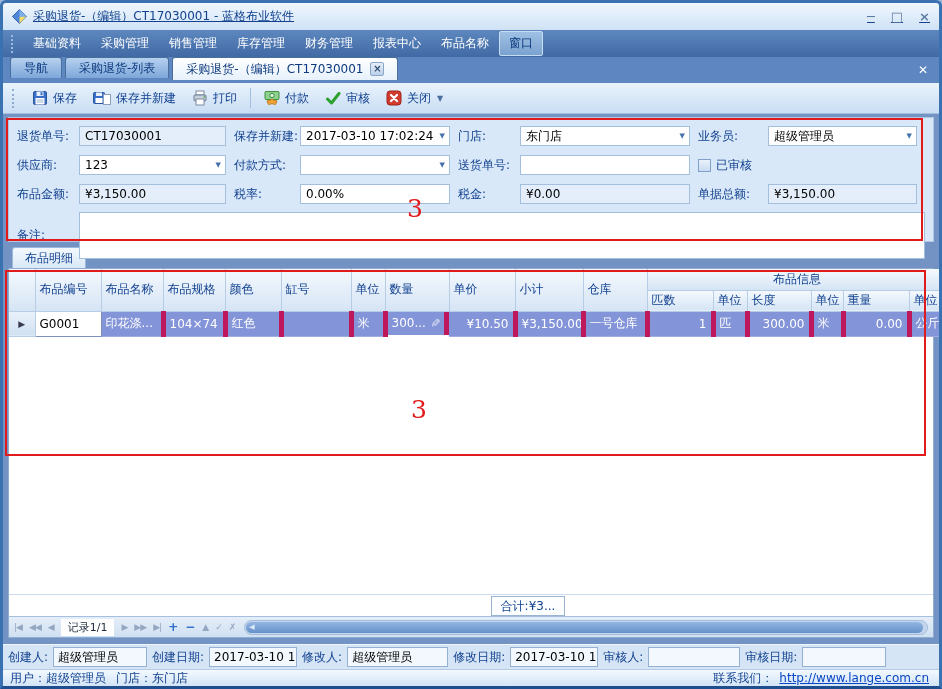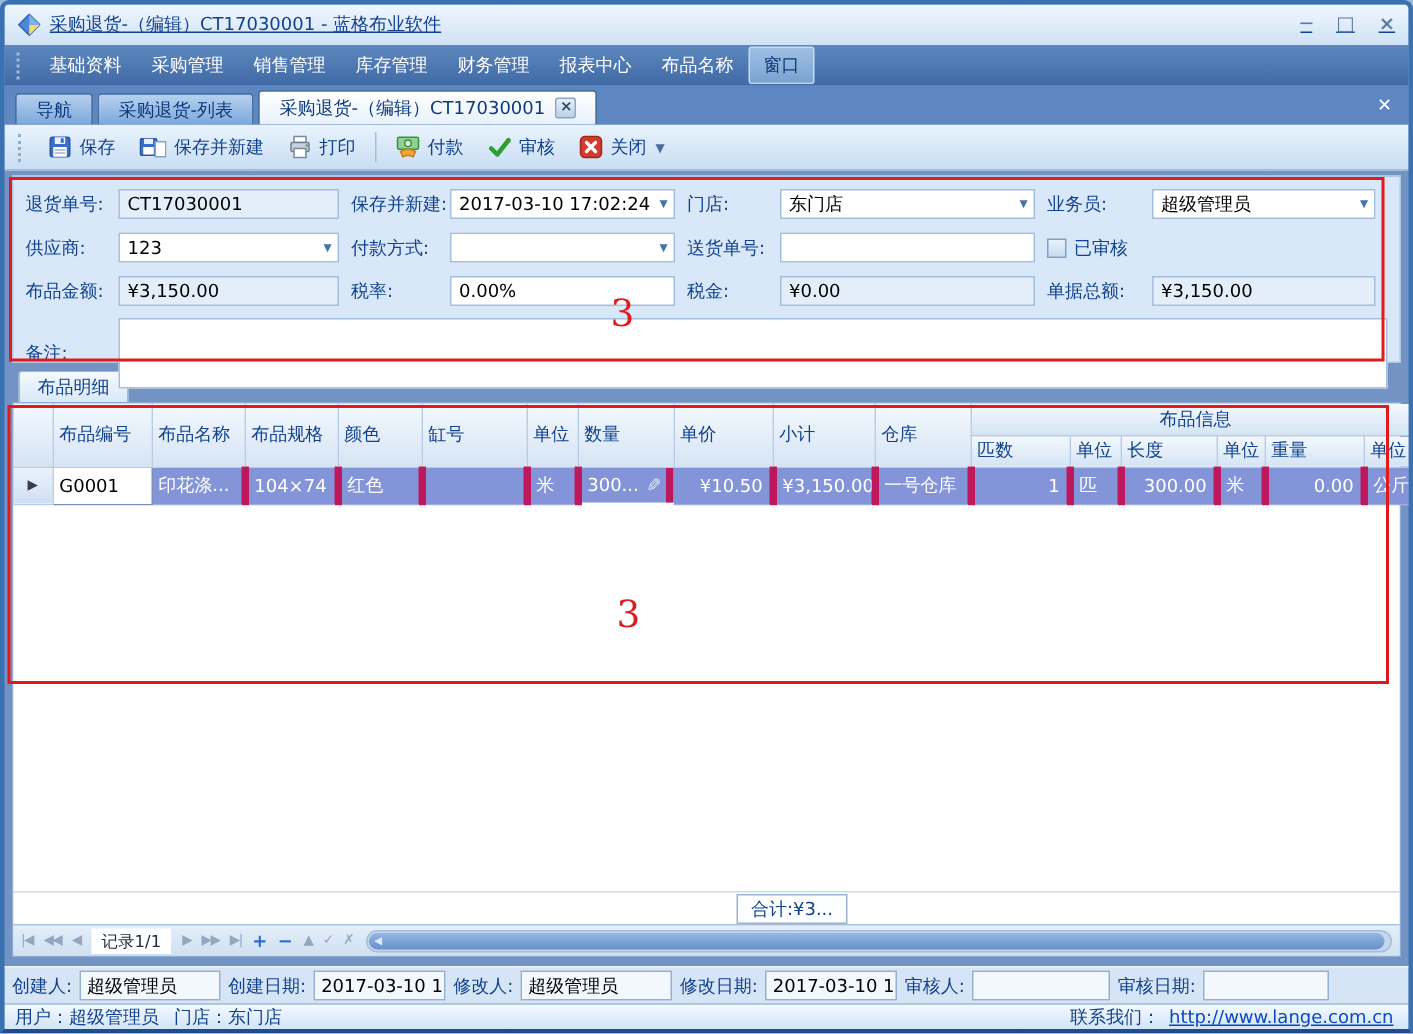--- a/index.html
+++ b/index.html
@@ -15,21 +15,21 @@
   .titlebar{ height:27px; background:linear-gradient(#f0f7fe,#cfe2f5); display:flex; align-items:center; padding:0 9px; color:#11418f; flex:0 0 auto;text-decoration:underline;}
   .titlebar .title-text{ flex:1; margin-left:6px; white-space:nowrap; overflow:hidden;}
   .win-ctrls{ display:flex; gap:16px; color:#5d7ca3; font-weight:bold; font-size:13px;}
   .win-ctrls span{ cursor:default; line-height:1;}
   
   .menubar{ height:27px; background:linear-gradient(#5d87be,#416aa5); display:flex; align-items:center; padding-left:6px; flex:0 0 auto;}
   .menu-grip{ width:5px; height:18px; border-left:2px dotted #9dbce0; margin:0 7px 0 2px;}
   .menu-item{ padding:16px 10px; color:#fff; white-space:nowrap;}
   .menu-item.active{ background:linear-gradient(#9fc0e4,#7aa2d0); border:1px solid #c5dcf2; border-radius:2px; color:#0d3a7e; padding:3px 9px;}
   
-  .tabstrip{ height:26px; background:#5e86c0; display:flex; align-items:flex-end; padding:0 0 0 7px; position:relative; flex:0 0 auto;}
+  .tabstrip{ height:26px; background:#5e86c0; display:flex; align-items:flex-start; padding:0 0 0 7px; position:relative; flex:0 0 auto;}
   .tab{ height:21px; line-height:20px; padding:0 13px; background:linear-gradient(#b6d1ef,#7da7da); border:1px solid #47709d; border-bottom:none; border-radius:3px 3px 0 0; color:#0d3a7e; margin-right:3px; white-space:nowrap;}
   .tab.active{ background:linear-gradient(#ffffff,#e7f1fb); height:23px; display:flex; align-items:center; gap:7px; line-height:normal;}
   .tab-close-box{ width:14px; height:14px; background:linear-gradient(#e6eef8,#bcd0e8); border:1px solid #89a6c8; border-radius:2px; font-size:10px; line-height:11px; text-align:center; color:#2c4a72; font-weight:bold;}
   .strip-close{ position:absolute; right:11px; top:6px; color:#fff; font-size:12px; font-weight:bold;}
   
   .toolbar{ height:31px; background:linear-gradient(#e9f3fd,#c9ddf3); border-bottom:1px solid #a5c0de; display:flex; align-items:center; padding-left:6px; flex:0 0 auto;}
   .tb-grip{ width:5px; height:19px; border-left:2px dotted #8fadcf; margin:0 7px 0 3px;}
   .tbtn{ display:flex; align-items:center; gap:5px; padding:3px 8px; color:#11418f; border-radius:3px; white-space:nowrap;}
   .tsep{ width:1px; height:20px; background:#a5c0de; margin:0 5px;}
   .tcaret{ color:#4a6f9f; font-size:8px; margin-left:1px;}

